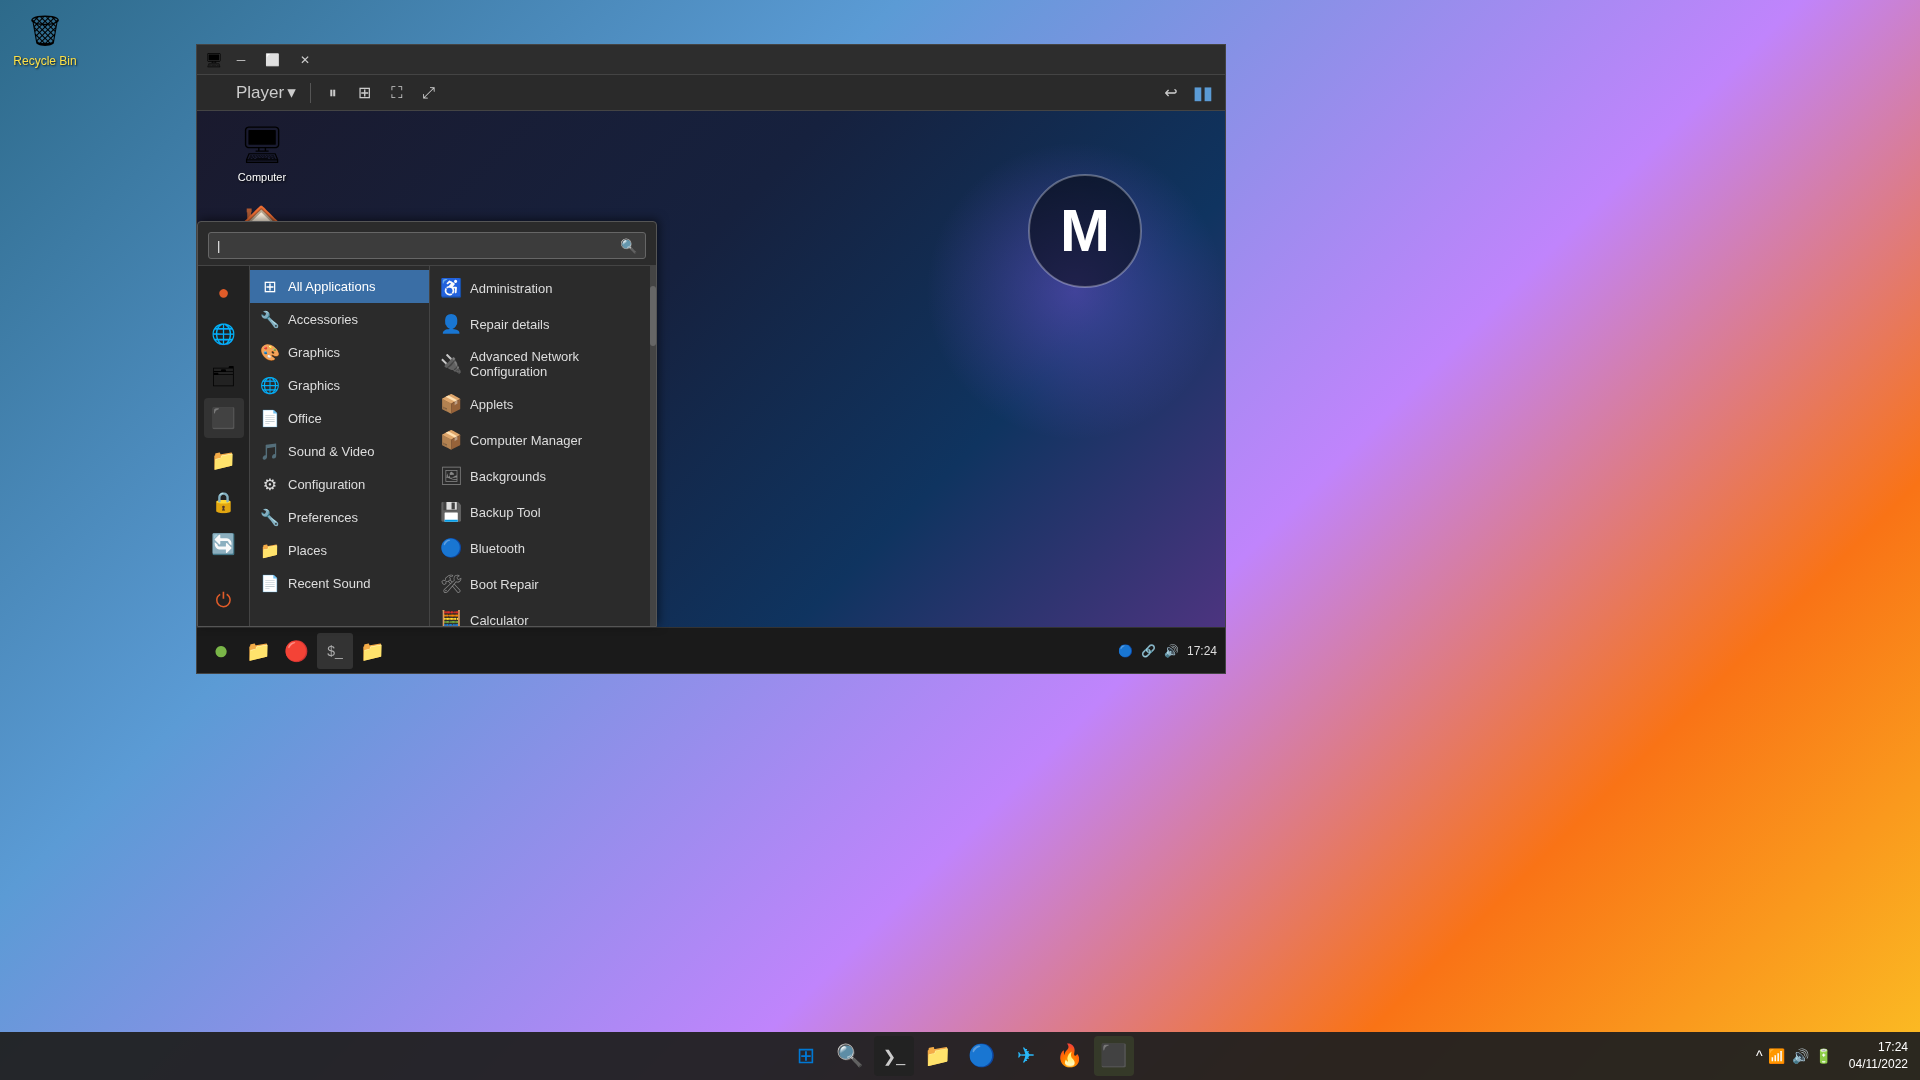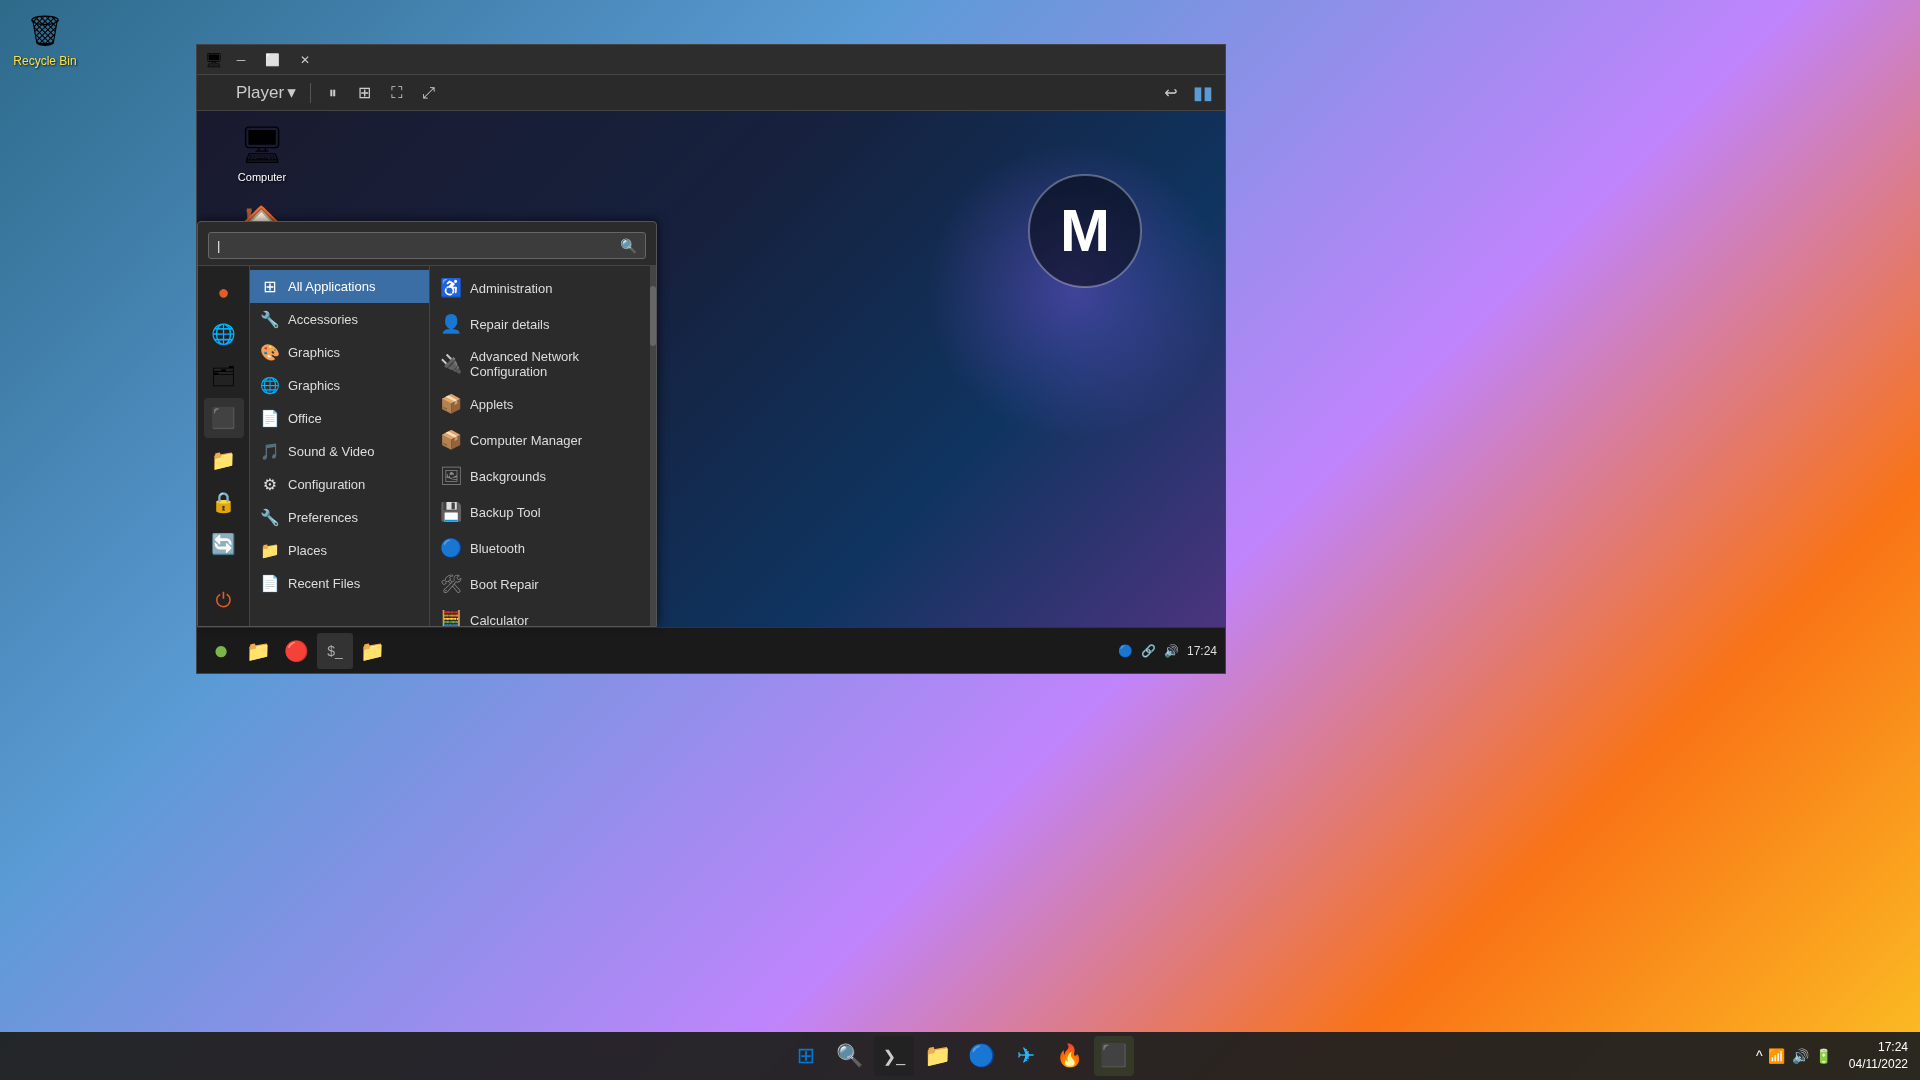--- a/index.html
+++ b/index.html
@@ -580,21 +580,21 @@
               <div class="cat-item">
                 <span class="cat-icon">🔧</span>
                 <span>Preferences</span>
               </div>
               <div class="cat-item">
                 <span class="cat-icon">📁</span>
                 <span>Places</span>
               </div>
               <div class="cat-item">
                 <span class="cat-icon">📄</span>
-                <span>Recent Files</span>
+                <span>Recent Sound</span>
               </div>
             </div>
 
             <div class="menu-apps">
               <div class="app-item">
                 <span class="app-icon" style="color:#5b9bd5;">♿</span>
                 <span>Administration</span>
               </div>
               <div class="app-item">
                 <span class="app-icon" style="color:#888;">👤</span>

